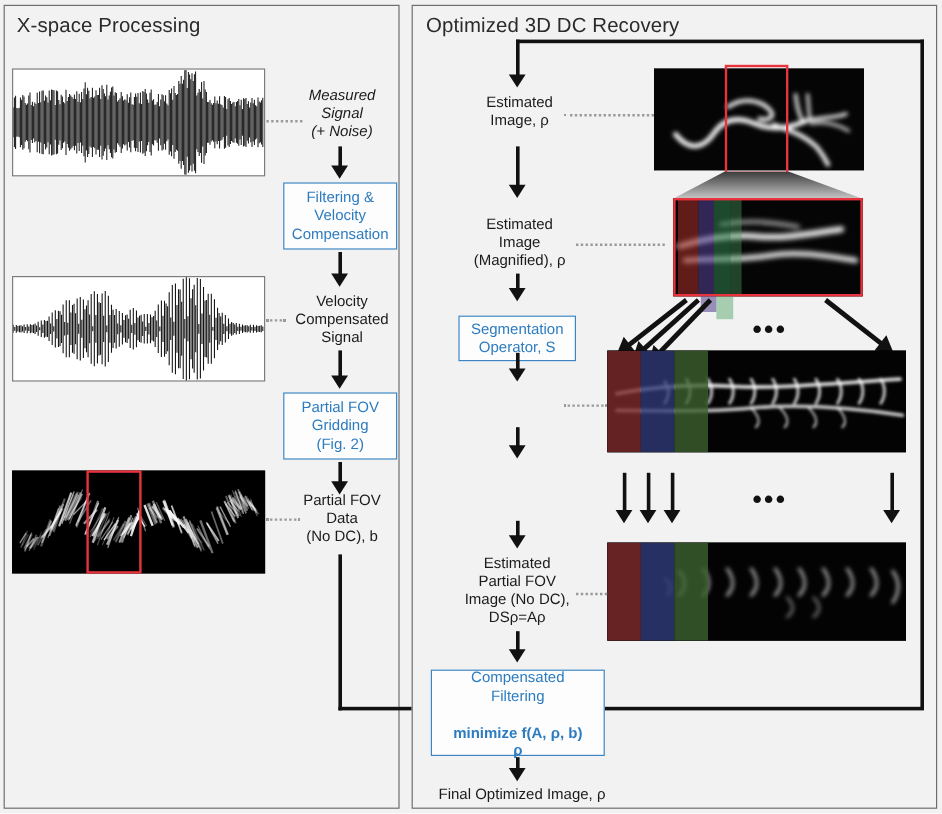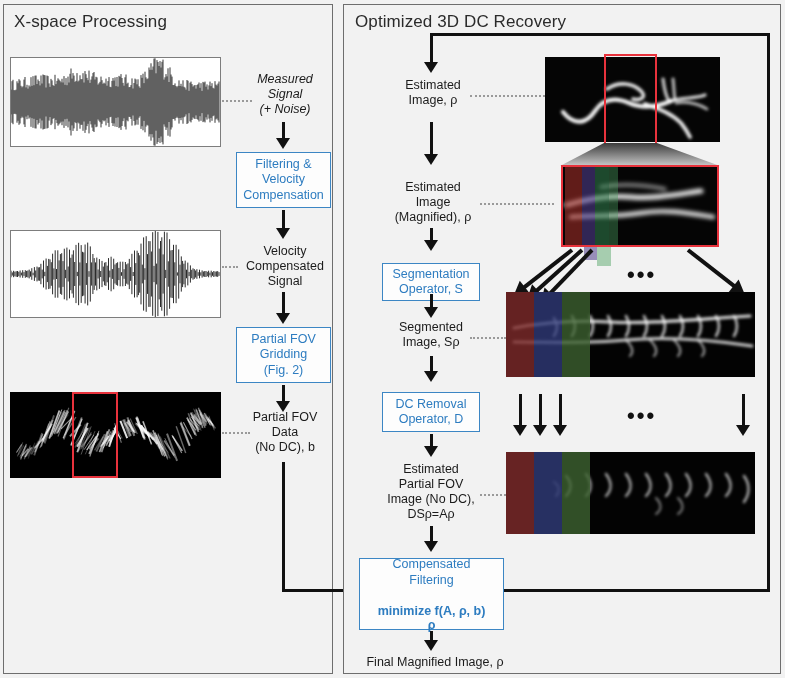--- a/index.html
+++ b/index.html
@@ -829,29 +829,25 @@
 
   <div class="vline" style="left:430px;top:228px;height:16px;"></div>
   <div class="arrowdown" style="left:424px;top:240px;"></div>
 
   <div class="opbox" style="left:382px;top:252px;width:98px;height:38px;margin-top:11px;">Segmentation
 Operator, S</div>
 
   <div class="vline" style="left:430px;top:294px;height:16px;"></div>
   <div class="arrowdown" style="left:424px;top:307px;"></div>
 
-  <div class="lbl" style="left:382px;top:320px;width:98px;">Segmented
-Image, Sρ</div>
   <div class="dotted" style="left:470px;top:337px;width:36px;"></div>
 
   <div class="vline" style="left:430px;top:356px;height:18px;"></div>
   <div class="arrowdown" style="left:424px;top:371px;"></div>
 
-  <div class="opbox" style="left:382px;top:392px;width:98px;height:40px;">DC Removal
-Operator, D</div>
 
   <div class="vline" style="left:430px;top:434px;height:14px;"></div>
   <div class="arrowdown" style="left:424px;top:446px;"></div>
 
   <div class="lbl b" style="left:372px;top:462px;width:118px;font-weight:normal;">Estimated
 Partial FOV
 Image (No DC),
 DSρ=Aρ</div>
   <div class="dotted" style="left:480px;top:494px;width:26px;"></div>
 
@@ -861,15 +857,15 @@
   <div class="opbox" style="left:359px;top:558px;width:145px;height:72px;">
     <span>Compensated</span>
     <span>Filtering</span>
     <span style="font-weight:bold;margin-top:16px;">minimize f(A, ρ, b)</span>
     <span style="font-weight:bold;line-height:11px;">ρ</span>
   </div>
 
   <div class="vline" style="left:430px;top:631px;height:12px;"></div>
   <div class="arrowdown" style="left:424px;top:640px;"></div>
 
-  <div class="lbl" style="left:350px;top:655px;width:170px;">Final Magnified Image, ρ</div>
+  <div class="lbl" style="left:350px;top:655px;width:170px;">Final Optimized Image, ρ</div>
 
 </div>
 
 </body></html>

